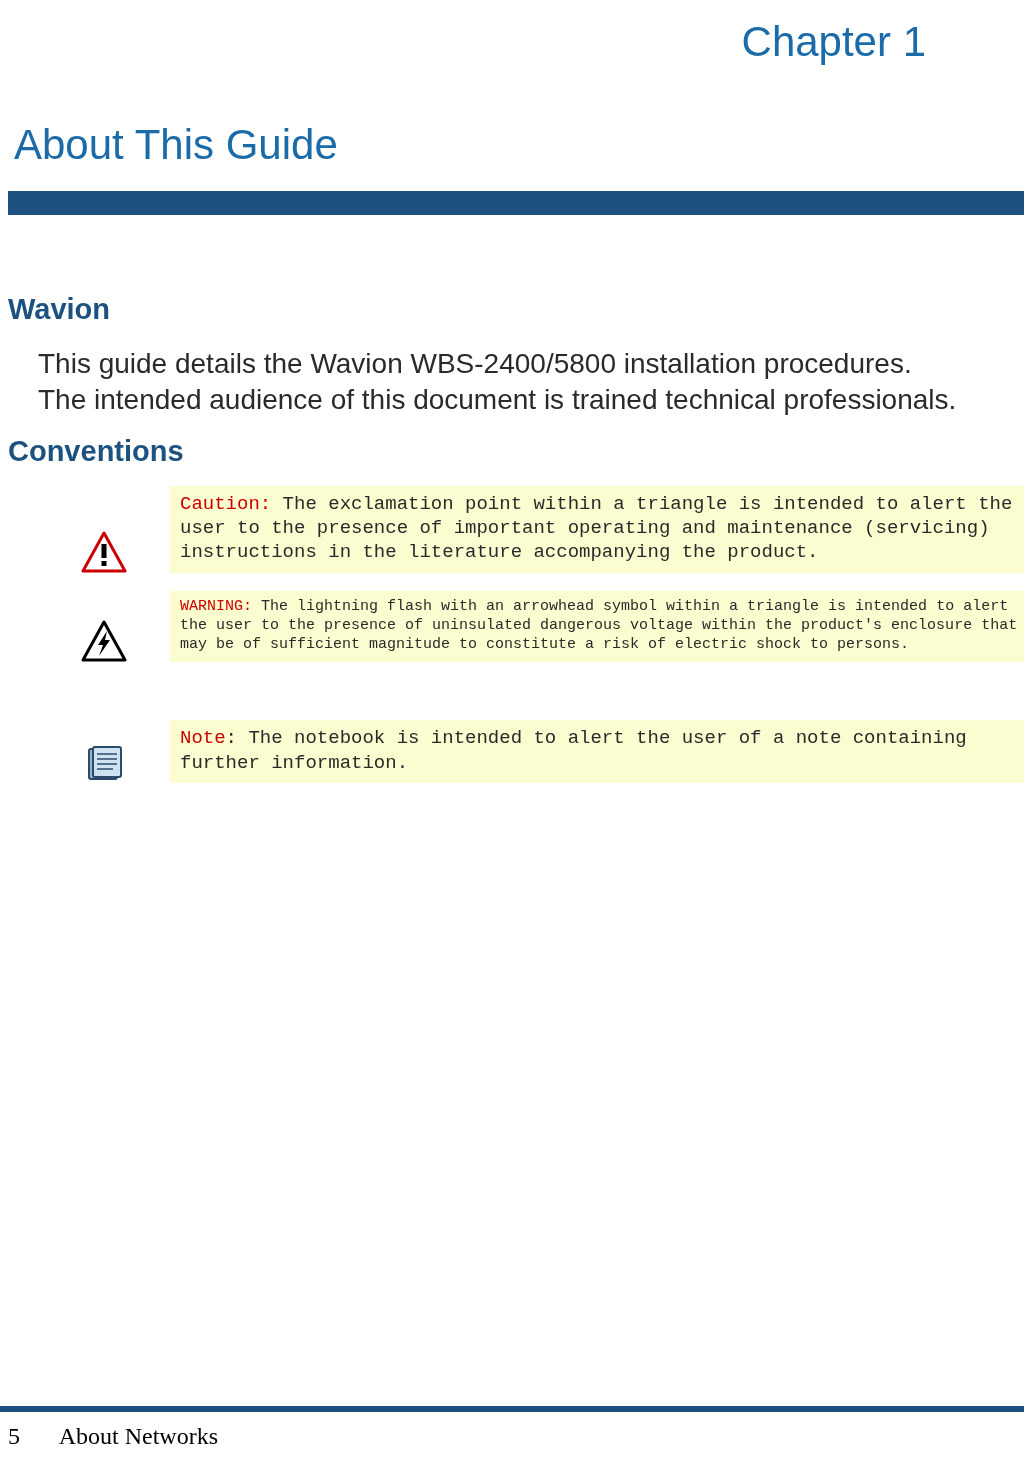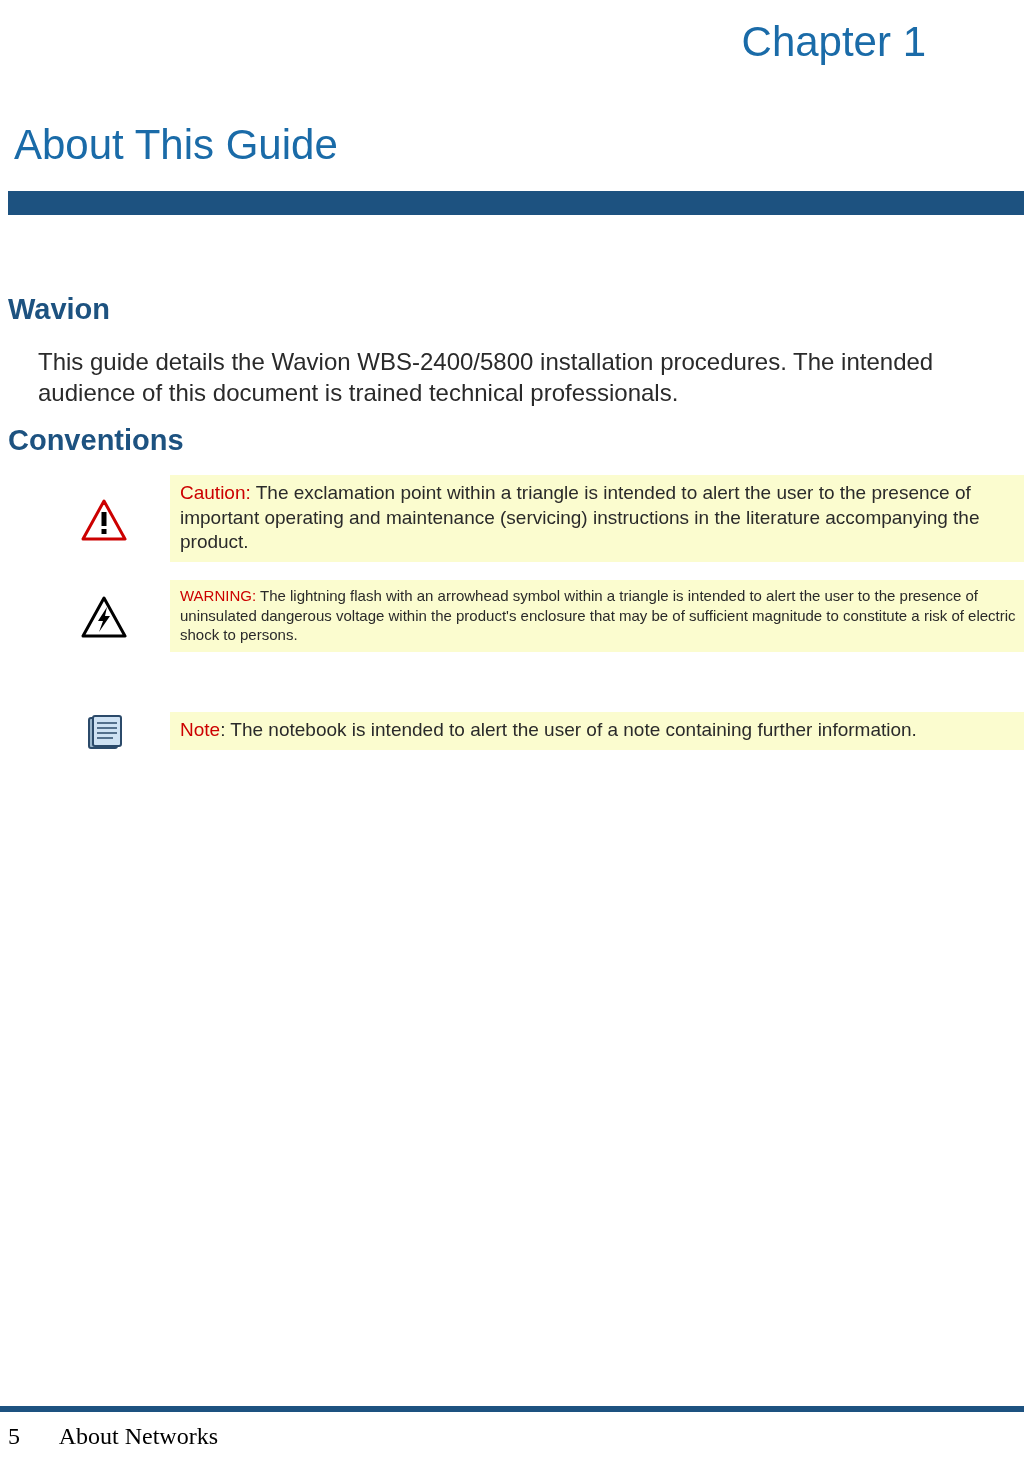--- a/index.html
+++ b/index.html
@@ -33,36 +33,37 @@
       margin-right: 0;
     }
     .section-heading {
       font-size: 29px;
       font-weight: bold;
       color: #1d5280;
       padding-left: 8px;
     }
     .preface-heading { margin-top: 78px; }
     .body-text {
-      font-size: 24px;
+      font-size: 28px;
       color: #2a2a2a;
       padding-left: 38px;
       padding-right: 60px;
       margin-top: 20px;
       line-height: 1.3;
     }
     .conventions-heading { margin-top: 16px; }
     .callout-container {
       margin-top: 18px;
       margin-left: 38px;
     }
     .callout-row {
       display: flex;
-      align-items: center;
+      align-items: flex-end;
       margin-bottom: 18px;
+      font-family: Liberation Mono, monospace;
     }
     .callout-icon-cell {
       width: 132px;
       flex-shrink: 0;
       display: flex;
       justify-content: center;
       padding-top: 2px;
     }
     .callout-text-cell {
       flex: 1;

